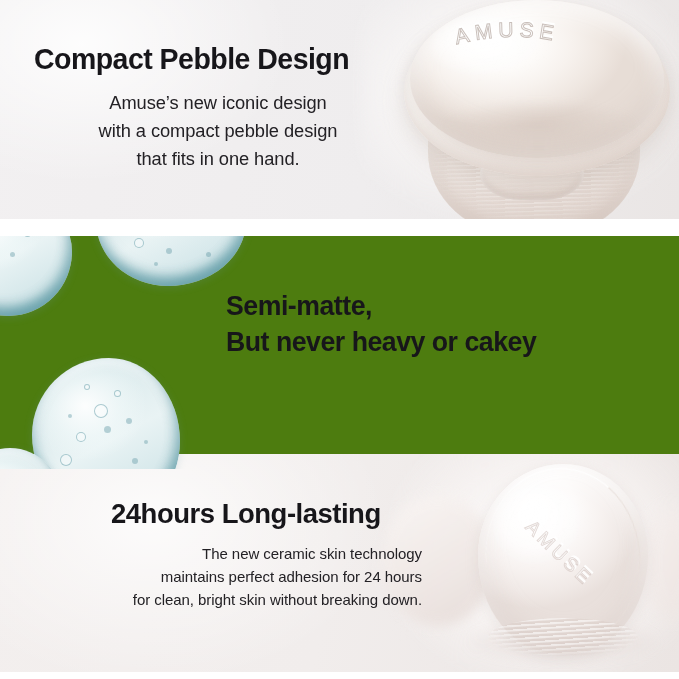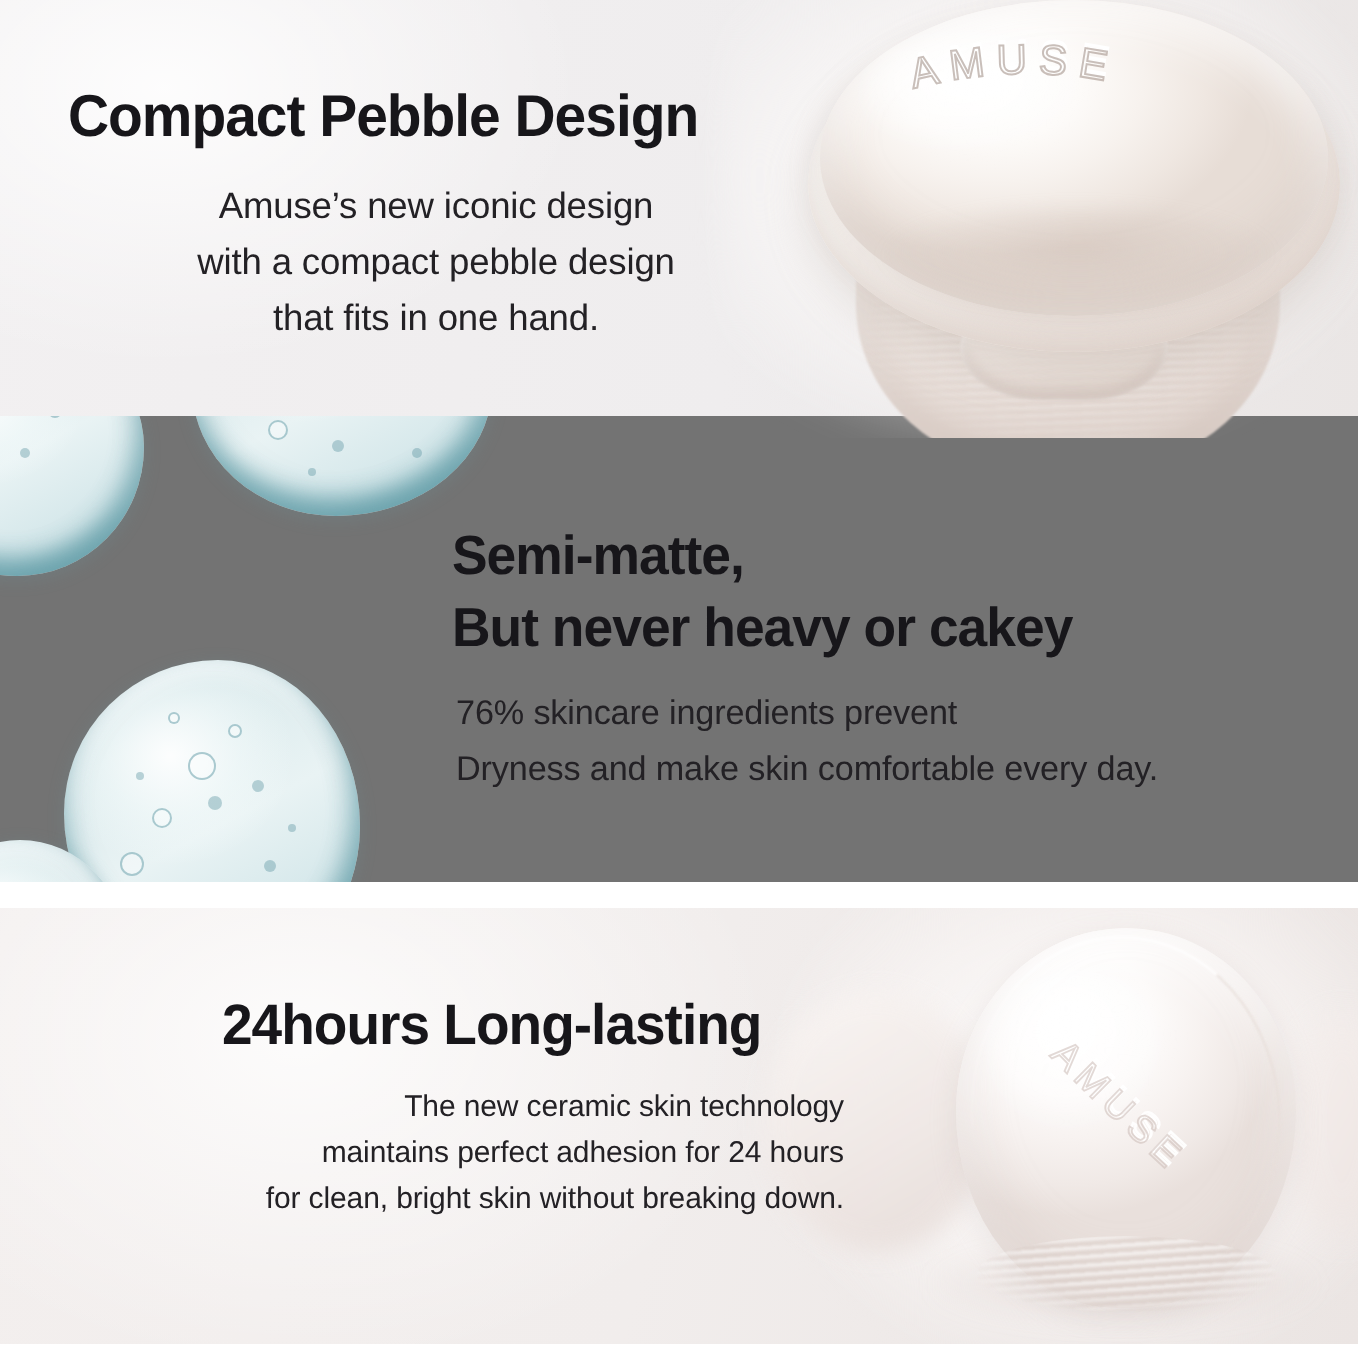--- a/index.html
+++ b/index.html
@@ -9,21 +9,21 @@
     font-family:"Liberation Sans", sans-serif;
     background:#ffffff;
     overflow:hidden;
     -webkit-font-smoothing:antialiased;
   }
   .page { position:relative; width:679px; height:679px; overflow:hidden; background:#fff; }
 
   
   .panel { position:absolute; left:0; width:679px; overflow:hidden; }
   #panel-1 { top:0;   height:219px; background:#f0eeef; }
-  #panel-2 { top:208px; height:233px; background:#737373; }
+  #panel-2 { top:236px; height:233px; background:#4d7c0f; }
   #panel-3 { top:454px; height:218px; background:#f1edec; }
   #bottom-strip { position:absolute; left:0; top:672px; width:679px; height:7px; background:#ffffff; }
 
   
   #panel-1 .bg-wash {
     position:absolute; inset:0;
     background:
       radial-gradient(ellipse 300px 200px at 12% 20%, rgba(255,255,255,.85), rgba(255,255,255,0) 70%),
       linear-gradient(100deg, #f2f0f1 0%, #efedee 55%, #eae6e5 100%);
   }
@@ -347,22 +347,20 @@
       </div>
 
       <div class="gel" id="gel-bl">
         
         
       </div>
     </div>
 
     <h2 class="headline" id="p2-headline">Semi-matte,
 But never heavy or cakey</h2>
-    <p class="body-copy" id="p2-body">76% skincare ingredients prevent
-Dryness and make skin comfortable every day.</p>
   </section>
 
   <section class="panel" id="panel-3">
     <div class="bg-wash"></div>
 
     <div id="p3-product">
       <div id="p3-glow"></div>
       <div id="p3-behind"></div>
       <div id="p3-far-right"></div>
       <div id="p3-shadow"></div>

